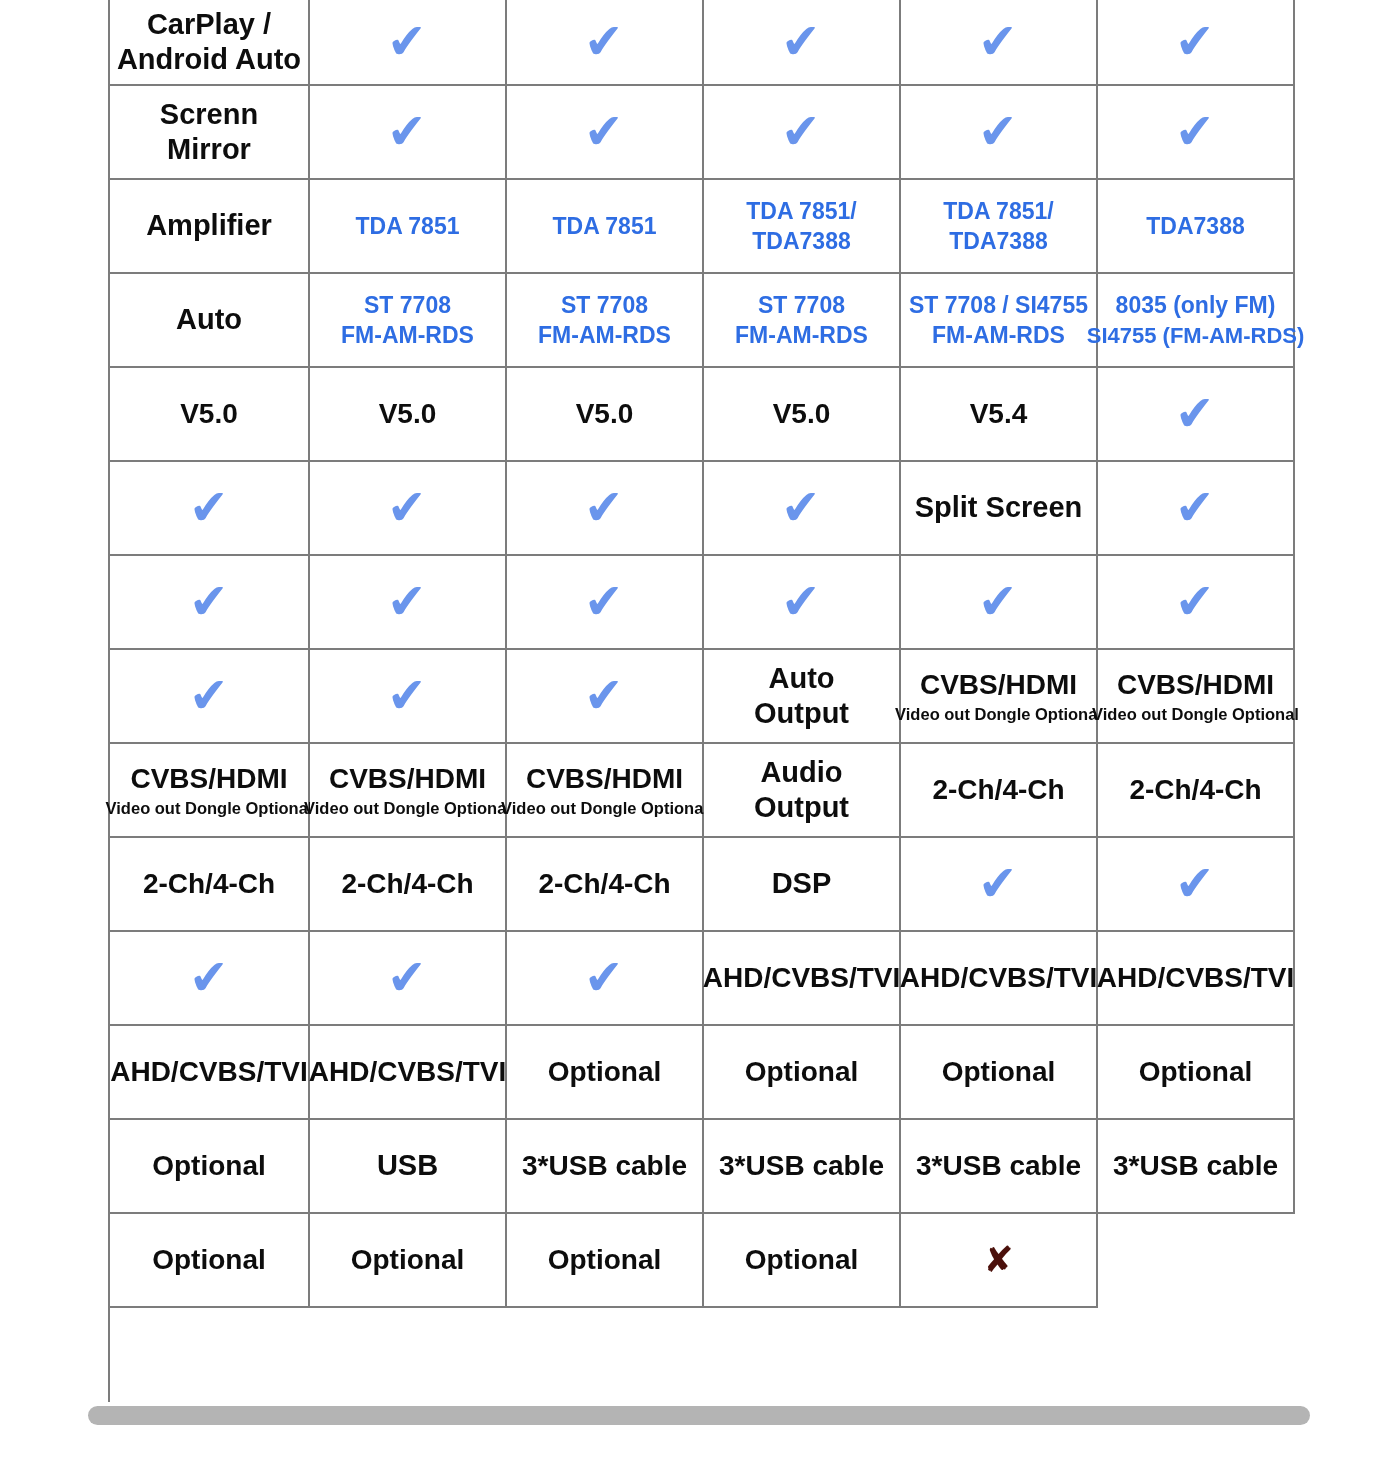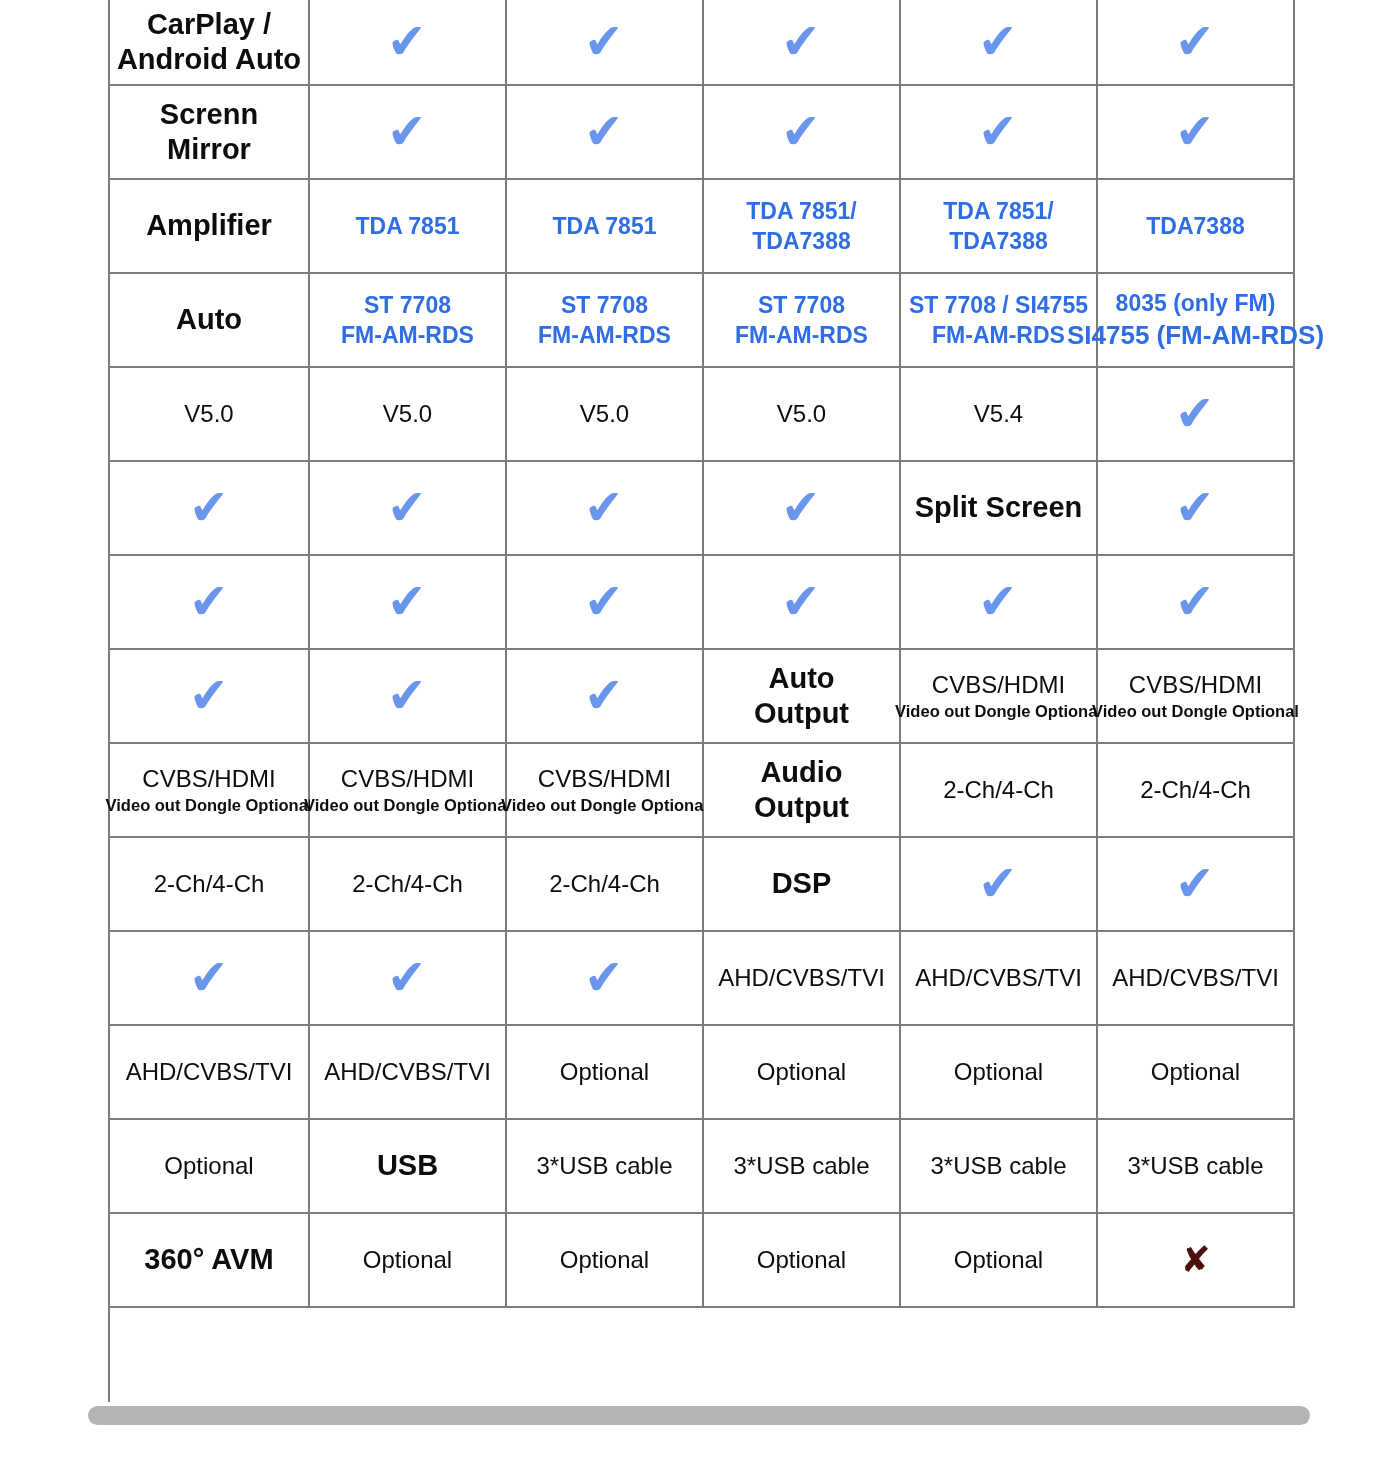--- a/index.html
+++ b/index.html
@@ -26,22 +26,22 @@
     border-right:2px solid var(--border);
     border-bottom:2px solid var(--border);
     display:flex;flex-direction:column;
     align-items:center;justify-content:center;
     text-align:center;overflow:visible;
     background:#fff;
   }
   .label-cell{font-weight:bold;color:var(--ink);font-size:29px;line-height:1.22;}
   .value-cell{line-height:1.32;}
   .t-blue{color:var(--blue);font-weight:bold;font-size:23px;white-space:nowrap;}
-  .t-blue-sm{color:var(--blue);font-weight:bold;font-size:26px;white-space:nowrap;}
-  .t-black{color:var(--ink);font-weight:normal;font-size:24px;white-space:nowrap;}
+  .t-blue-sm{color:var(--blue);font-weight:bold;font-size:22px;white-space:nowrap;}
+  .t-black{color:var(--ink);font-weight:bold;font-size:28px;white-space:nowrap;}
   .t-black-sm{color:var(--ink);font-weight:bold;font-size:16.5px;white-space:nowrap;}
   .check-mark{color:var(--check);font-size:48px;line-height:1;transform:rotate(-3deg);}
   .cross-mark{color:var(--cross);font-size:36px;line-height:1;font-weight:bold;}
 
   .h-scrollbar{
     position:absolute;left:88px;top:1406px;
     width:1222px;height:19px;border-radius:10px;
     background:var(--bar);
   }
 </style>
@@ -293,23 +293,20 @@
       </div>
       <div class="cell value-cell">
         <div class="t-black">3*USB cable</div>
       </div>
       <div class="cell value-cell">
         <div class="t-black">3*USB cable</div>
       </div>
       <div class="cell value-cell">
         <div class="t-black">3*USB cable</div>
       </div>
-      <div class="cell label-cell">
-        <div class="label-line">360° AVM</div>
-      </div>
       <div class="cell value-cell">
         <div class="t-black">Optional</div>
       </div>
       <div class="cell value-cell">
         <div class="t-black">Optional</div>
       </div>
       <div class="cell value-cell">
         <div class="t-black">Optional</div>
       </div>
       <div class="cell value-cell">

